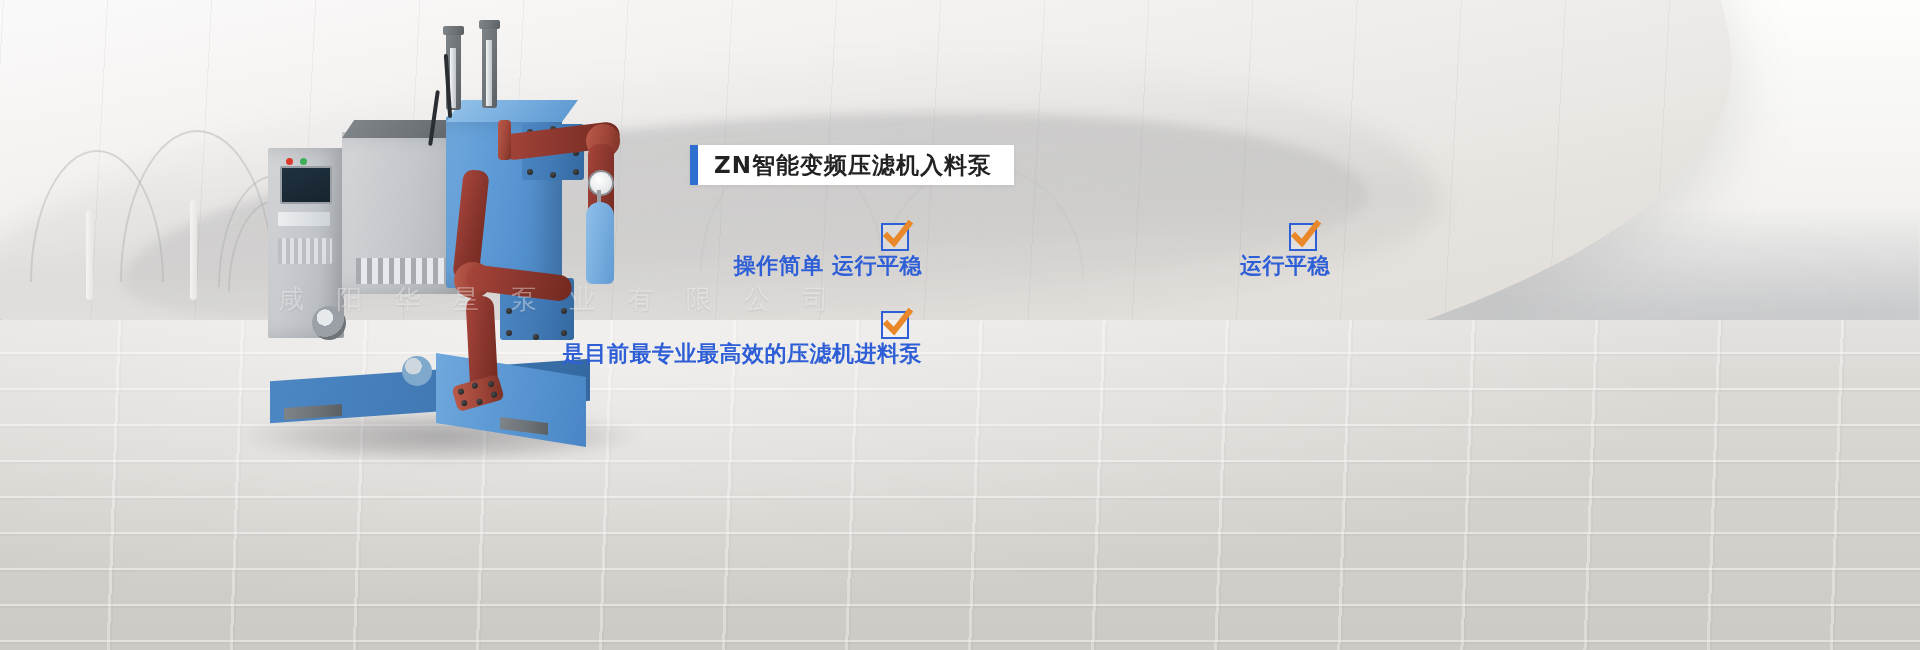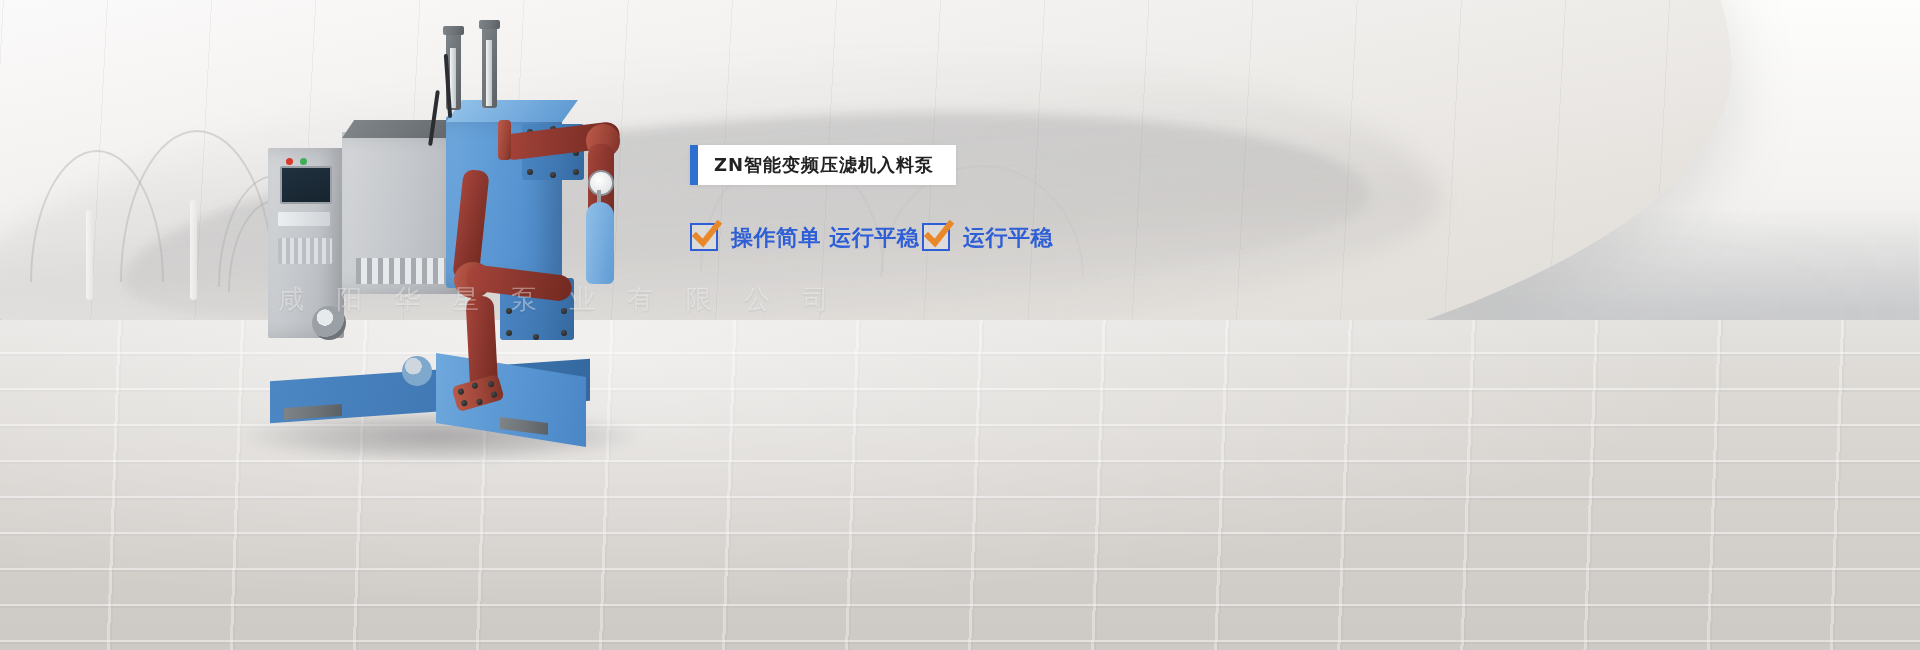--- a/index.html
+++ b/index.html
@@ -137,21 +137,21 @@
 
   .tag{
     position:relative;display:inline-flex;align-items:center;
     height:40px;background:#ffffff;padding:0 22px 0 0;
     box-shadow:0 1px 4px rgba(0,0,0,.07);
   }
   .tag-bar{
     width:8px;height:40px;background:#2f6fd0;margin-right:16px;flex:0 0 8px;
   }
   .tag-text{
-    font-size:18px;font-weight:bold;color:#222222;letter-spacing:1px;
+    font-size:23px;font-weight:bold;color:#222222;letter-spacing:1px;
     font-family:"DejaVu Sans",sans-serif;line-height:40px;
   }
 
   .headline{
     margin-top:16px;
     font-size:62px;font-weight:bold;color:#2f5fd6;letter-spacing:2px;
     font-family:"DejaVu Sans",sans-serif;line-height:1.05;
     text-shadow:0 1px 0 rgba(255,255,255,.35);
   }
   .subhead{
@@ -159,21 +159,21 @@
     font-size:21px;font-weight:bold;color:#2f5fd6;letter-spacing:3.1px;
     font-family:"Liberation Sans",sans-serif;
   }
 
   .features{
     margin-top:34px;display:grid;
     grid-template-columns:232px auto;
     row-gap:30px;column-gap:0px;
     width:640px;
   }
-  .feat{display:flex;align-items:flex-start;}
+  .feat{display:flex;align-items:flex-end;flex-direction:column;}
   .chk{
     width:24px;height:24px;flex:0 0 24px;margin-right:13px;position:relative;
     border:2px solid #2f5fd6;background:rgba(255,255,255,.25);
   }
   .chk svg{position:absolute;left:-3px;top:-7px;}
   .feat-label{
     font-size:22px;font-weight:bold;color:#2f5fd6;
     font-family:"DejaVu Sans",sans-serif;white-space:nowrap;
     letter-spacing:.5px;
   }
@@ -326,17 +326,25 @@
 
       <div class="feat">
         <span class="chk">
           <svg width="34" height="34" viewBox="0 0 34 34" aria-hidden="true">
             <path d="M7 18 L14 25 L29 6" fill="none" stroke="#e8882a" stroke-width="6" stroke-linecap="square" stroke-linejoin="miter"></path>
           </svg>
         </span>
         <span class="feat-label">运行平稳</span>
       </div>
 
+      <div class="feat">
+        <span class="chk">
+          <svg width="34" height="34" viewBox="0 0 34 34" aria-hidden="true">
+            <path d="M7 18 L14 25 L29 6" fill="none" stroke="#e8882a" stroke-width="6" stroke-linecap="square" stroke-linejoin="miter"></path>
+          </svg>
+        </span>
+        <span class="feat-label">是目前最专业最高效的压滤机进料泵</span>
+      </div>
 
     </div>
   </div>
 
 </div>
 
 </body></html>

